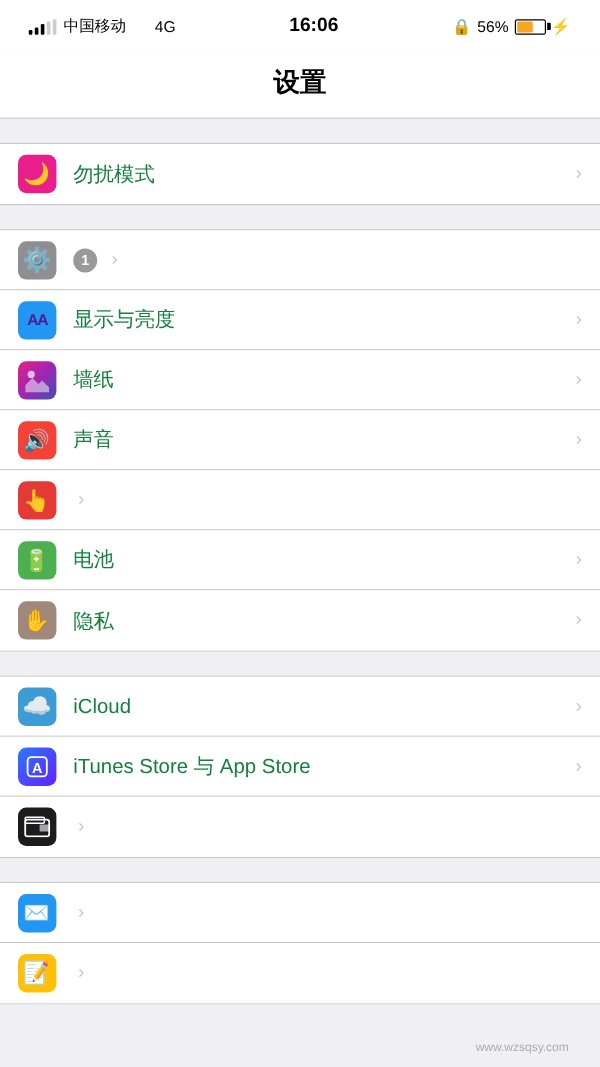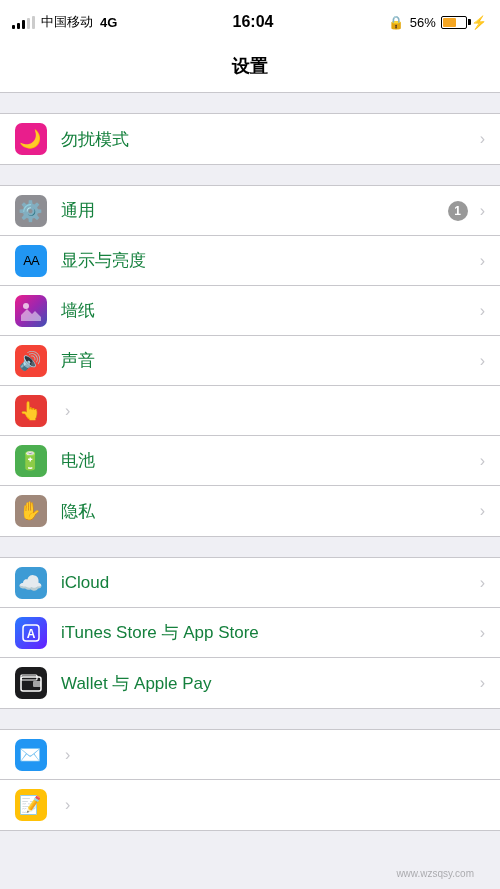--- a/index.html
+++ b/index.html
@@ -13,21 +13,21 @@
       color: #000;
     }
 
     
     .status-bar {
       height: 44px;
       background: #fff;
       display: flex;
       align-items: center;
       justify-content: space-between;
-      padding: 0 12px;
+      padding: 0 24px;
       font-size: 13px;
       font-weight: 500;
     }
     .status-left { display: flex; align-items: center; gap: 4px; }
     .signal-bars { display: flex; gap: 2px; align-items: flex-end; margin-right: 2px; }
     .bar { width: 3px; background: #000; border-radius: 1px; }
     .status-center { font-size: 16px; font-weight: 600; }
     .status-right { display: flex; align-items: center; gap: 5px; font-size: 13px; }
     .battery {
       width: 26px; height: 13px; border: 1.5px solid #000; border-radius: 2px;
@@ -37,21 +37,21 @@
       content: ''; position: absolute; right: -5px; top: 50%; transform: translateY(-50%);
       width: 3px; height: 6px; background: #000; border-radius: 0 1px 1px 0;
     }
     .battery-fill { width: 60%; height: 100%; background: #f5a623; border-radius: 1px; }
 
     
     .page-title-bar {
       background: #fff;
       text-align: center;
       padding: 10px 0 14px;
-      font-size: 18px;
+      font-size: 22px;
       font-weight: 600;
       border-bottom: 1px solid #c8c7cc;
     }
 
     
     .section {
       margin-top: 20px;
       background: #fff;
       border-top: 1px solid #c8c7cc;
       border-bottom: 1px solid #c8c7cc;
@@ -140,23 +140,23 @@
 <div class="status-bar">
   <div class="status-left">
     <div class="signal-bars">
       <div class="bar" style="height:4px"></div>
       <div class="bar" style="height:6px"></div>
       <div class="bar" style="height:9px"></div>
       <div class="bar" style="height:11px; background:#ccc"></div>
       <div class="bar" style="height:13px; background:#ccc"></div>
     </div>
     <span>中国移动</span>
-    <span style="margin-left:3px;font-weight:bold;">4G</span>
-  </div>
-  <div class="status-center">16:04</div>
+    <span style="margin-left:20px;">4G</span>
+  </div>
+  <div class="status-center">16:06</div>
   <div class="status-right">
     <span>🔒</span>
     <span>56%</span>
     <div class="battery">
       <div class="battery-fill"></div>
     </div>
     <span style="font-size:13px;">⚡</span>
   </div>
 </div>
 
@@ -168,26 +168,25 @@
   <div class="settings-row">
     <div class="row-icon bg-pink" style="font-size:18px;">🌙</div>
     <span class="row-label">勿扰模式</span>
     <span class="row-chevron">›</span>
   </div>
 </div>
 
 <div class="section">
   <div class="settings-row">
     <div class="row-icon bg-gray" style="font-size:20px;">⚙️</div>
-    <span class="row-label">通用</span>
     <div class="row-badge gray">1</div>
     <span class="row-chevron">›</span>
   </div>
   <div class="settings-row">
-    <div class="row-icon bg-blue" style="font-size:13px; font-weight:400; letter-spacing:-1px; color:#000000;">AA</div>
+    <div class="row-icon bg-blue" style="font-size:13px; font-weight:700; letter-spacing:-1px; color:#4c1d95;">AA</div>
     <span class="row-label">显示与亮度</span>
     <span class="row-chevron">›</span>
   </div>
   <div class="settings-row">
     <div class="row-icon" style="background: linear-gradient(135deg, #e91e8c 0%, #9c27b0 50%, #3f51b5 100%); font-size:18px; display:flex; align-items:center; justify-content:center;">
       <svg width="20" height="20" viewBox="0 0 20 20">
         <circle cx="5" cy="5" r="3" fill="rgba(255,255,255,0.7)"></circle>
         <path d="M0 14 L6 8 L11 13 L14 10 L20 16 L20 20 L0 20 Z" fill="rgba(255,255,255,0.5)"></path>
       </svg>
     </div>
@@ -232,21 +231,20 @@
     <span class="row-chevron">›</span>
   </div>
   <div class="settings-row">
     <div class="row-icon bg-wallet" style="background: #1c1c1e; font-size:16px; display:flex; align-items:center; justify-content:center;">
       <svg width="22" height="18" viewBox="0 0 22 18">
         <rect x="1" y="3" width="20" height="14" rx="2" fill="none" stroke="white" stroke-width="1.5"></rect>
         <rect x="1" y="1" width="16" height="5" rx="1" fill="none" stroke="white" stroke-width="1.2"></rect>
         <rect x="13" y="7" width="8" height="6" rx="1" fill="white" opacity="0.6"></rect>
       </svg>
     </div>
-    <span class="row-label">Wallet 与 Apple Pay</span>
     <span class="row-chevron">›</span>
   </div>
 </div>
 
 <div class="section">
   <div class="settings-row">
     <div class="row-icon bg-mail" style="font-size:18px;">✉️</div>
     <span class="row-chevron">›</span>
   </div>
   <div class="settings-row">

